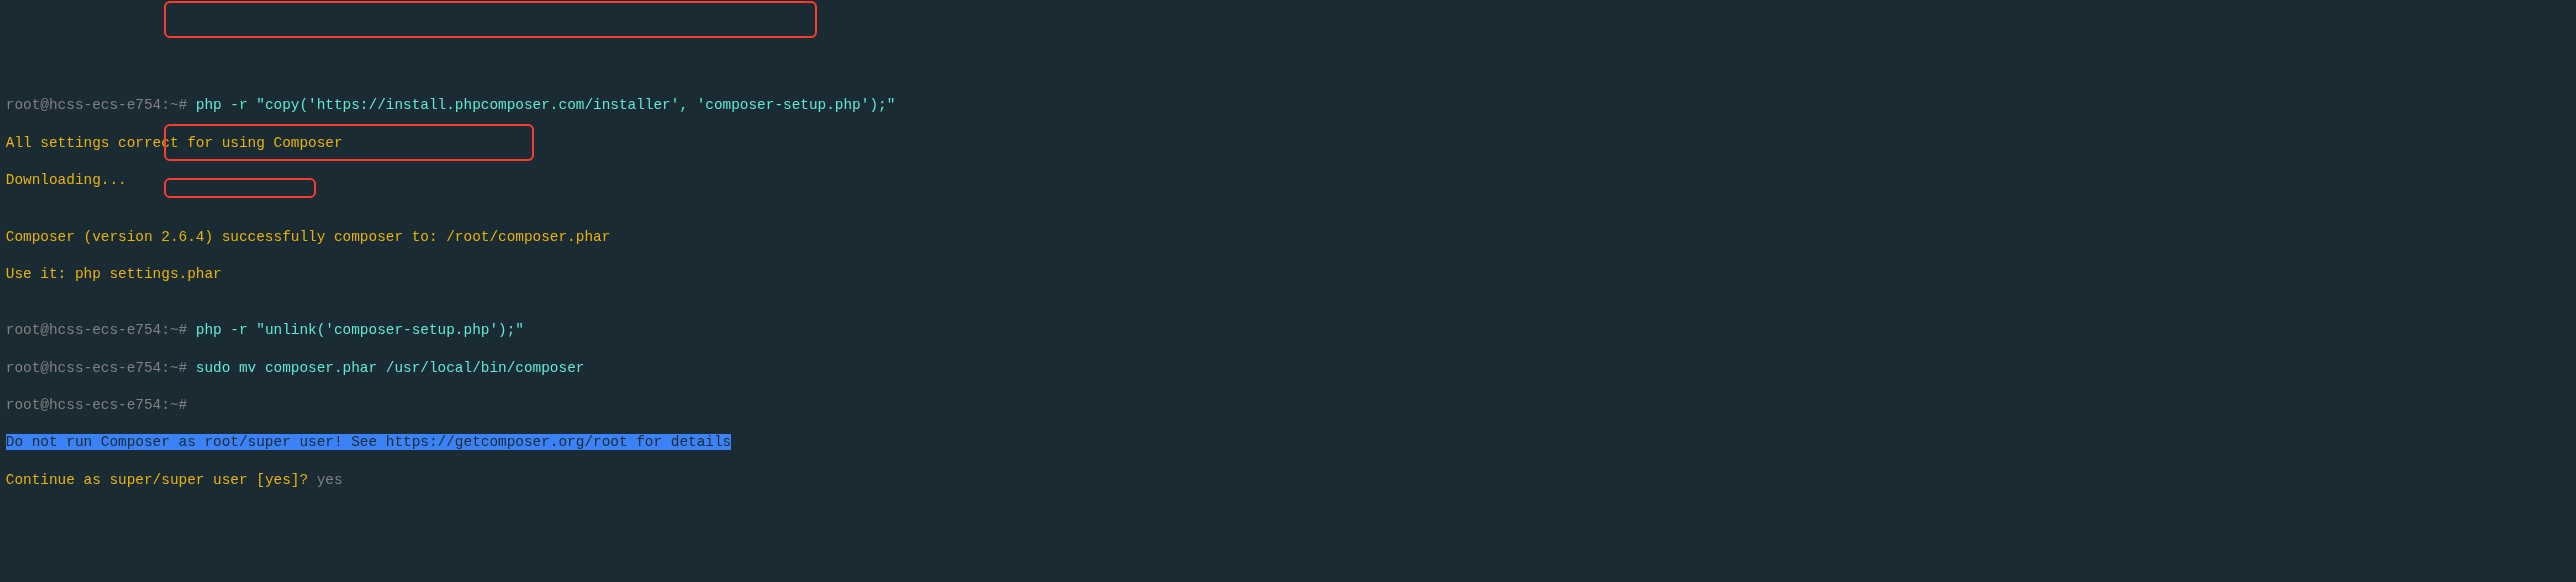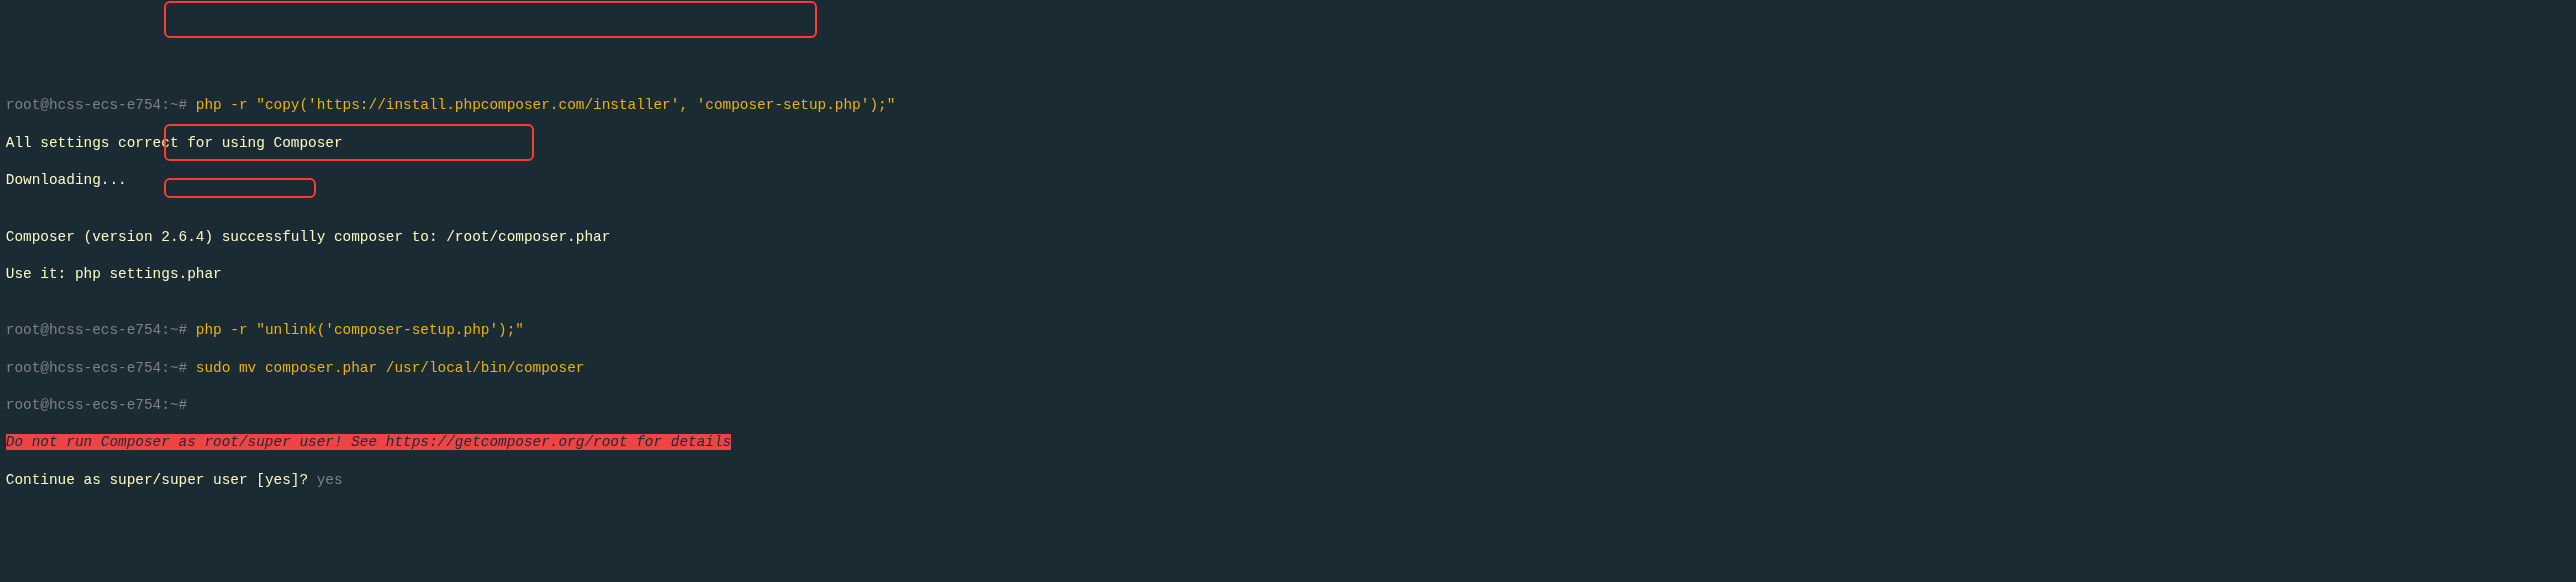--- a/index.html
+++ b/index.html
@@ -20,29 +20,28 @@
     }
     .line {
       display: block;
       position: relative;
     }
     .prompt {
       color: #808080;
       margin-top: 39px;
     }
     .cmd {
+      color: #5eead4;
+    }
+    .yellow {
       color: #eab308;
     }
-    .yellow {
-      color: #fef9c3;
-    }
     .warning {
-      background: #ef4444;
+      background: #3b82f6;
       color: #1a2b34;
-      font-style: italic;
     }
     .highlight-box {
       position: absolute;
       border: 2.2px solid #ff3b30;
       border-radius: 5.8px;
       pointer-events: none;
     }
     .box1 {
       top: 1.4px;
       left: 164px;

